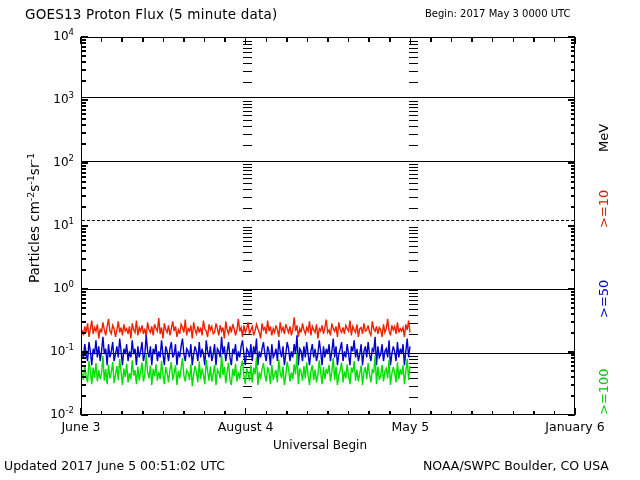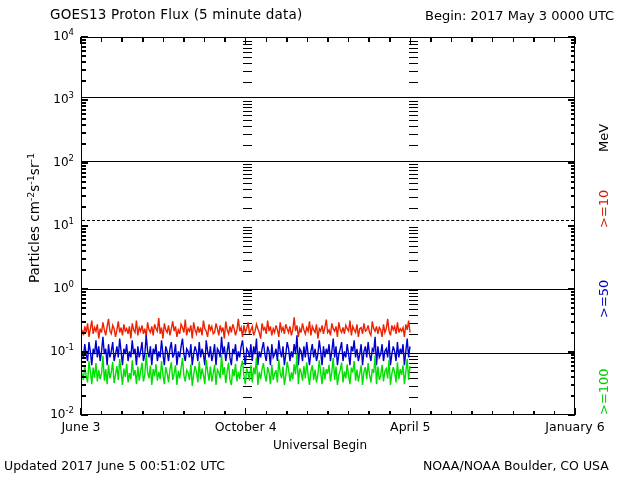--- a/index.html
+++ b/index.html
@@ -12,31 +12,31 @@
     height: 480px;
     position: relative;
     overflow: hidden;
     font-family: "DejaVu Sans", sans-serif;
     color: #000000;
   }
 
   
   #chart-title {
     position: absolute;
-    left: 50px;
+    left: 25px;
     top: 6px;
     font-size: 13.5px;
     letter-spacing: 0.2px;
     white-space: nowrap;
   }
   #begin-label {
     position: absolute;
     left: 425px;
     top: 8px;
-    font-size: 13px;
+    font-size: 10px;
     white-space: nowrap;
     text-align: right;
   }
 
   
   #plot-area {
     position: absolute;
     left: 81px;
     top: 37px;
     width: 494px;
@@ -470,25 +470,25 @@
     <div class="tick xtick-botm" style="left:533.0833333333333px"></div>
     <div class="tick xtick-topm" style="left:533.0833333333333px"></div>
     <div class="tick xtick-botm" style="left:553.6666666666667px"></div>
     <div class="tick xtick-topm" style="left:553.6666666666667px"></div>
     <div class="tick xtick-bot" style="left:574.25px"></div>
     <div class="tick xtick-top" style="left:574.25px"></div>
   </div>
 
 <div id="x-labels">
     <div class="xlabel" style="left:81px">June 3</div>
-    <div class="xlabel" style="left:245.66666666666666px">October 4</div>
-    <div class="xlabel" style="left:410.3333333333333px">April 5</div>
+    <div class="xlabel" style="left:245.66666666666666px">August 4</div>
+    <div class="xlabel" style="left:410.3333333333333px">May 5</div>
     <div class="xlabel" style="left:575px">January 6</div>
   </div>
 <div id="x-axis-title">Universal Begin</div>
 
 <div class="right-label" id="label-mev" style="top:152px">MeV</div>
 <div class="right-label" id="label-ge10" style="top:228px">&gt;=10</div>
 <div class="right-label" id="label-ge50" style="top:318px">&gt;=50</div>
 <div class="right-label" id="label-ge100" style="top:415px">&gt;=100</div>
 
 <div id="footer-updated">Updated 2017 June  5 00:51:02 UTC</div>
-<div id="footer-source">NOAA/NOAA Boulder, CO USA</div>
+<div id="footer-source">NOAA/SWPC Boulder, CO USA</div>
 
 </body></html>

